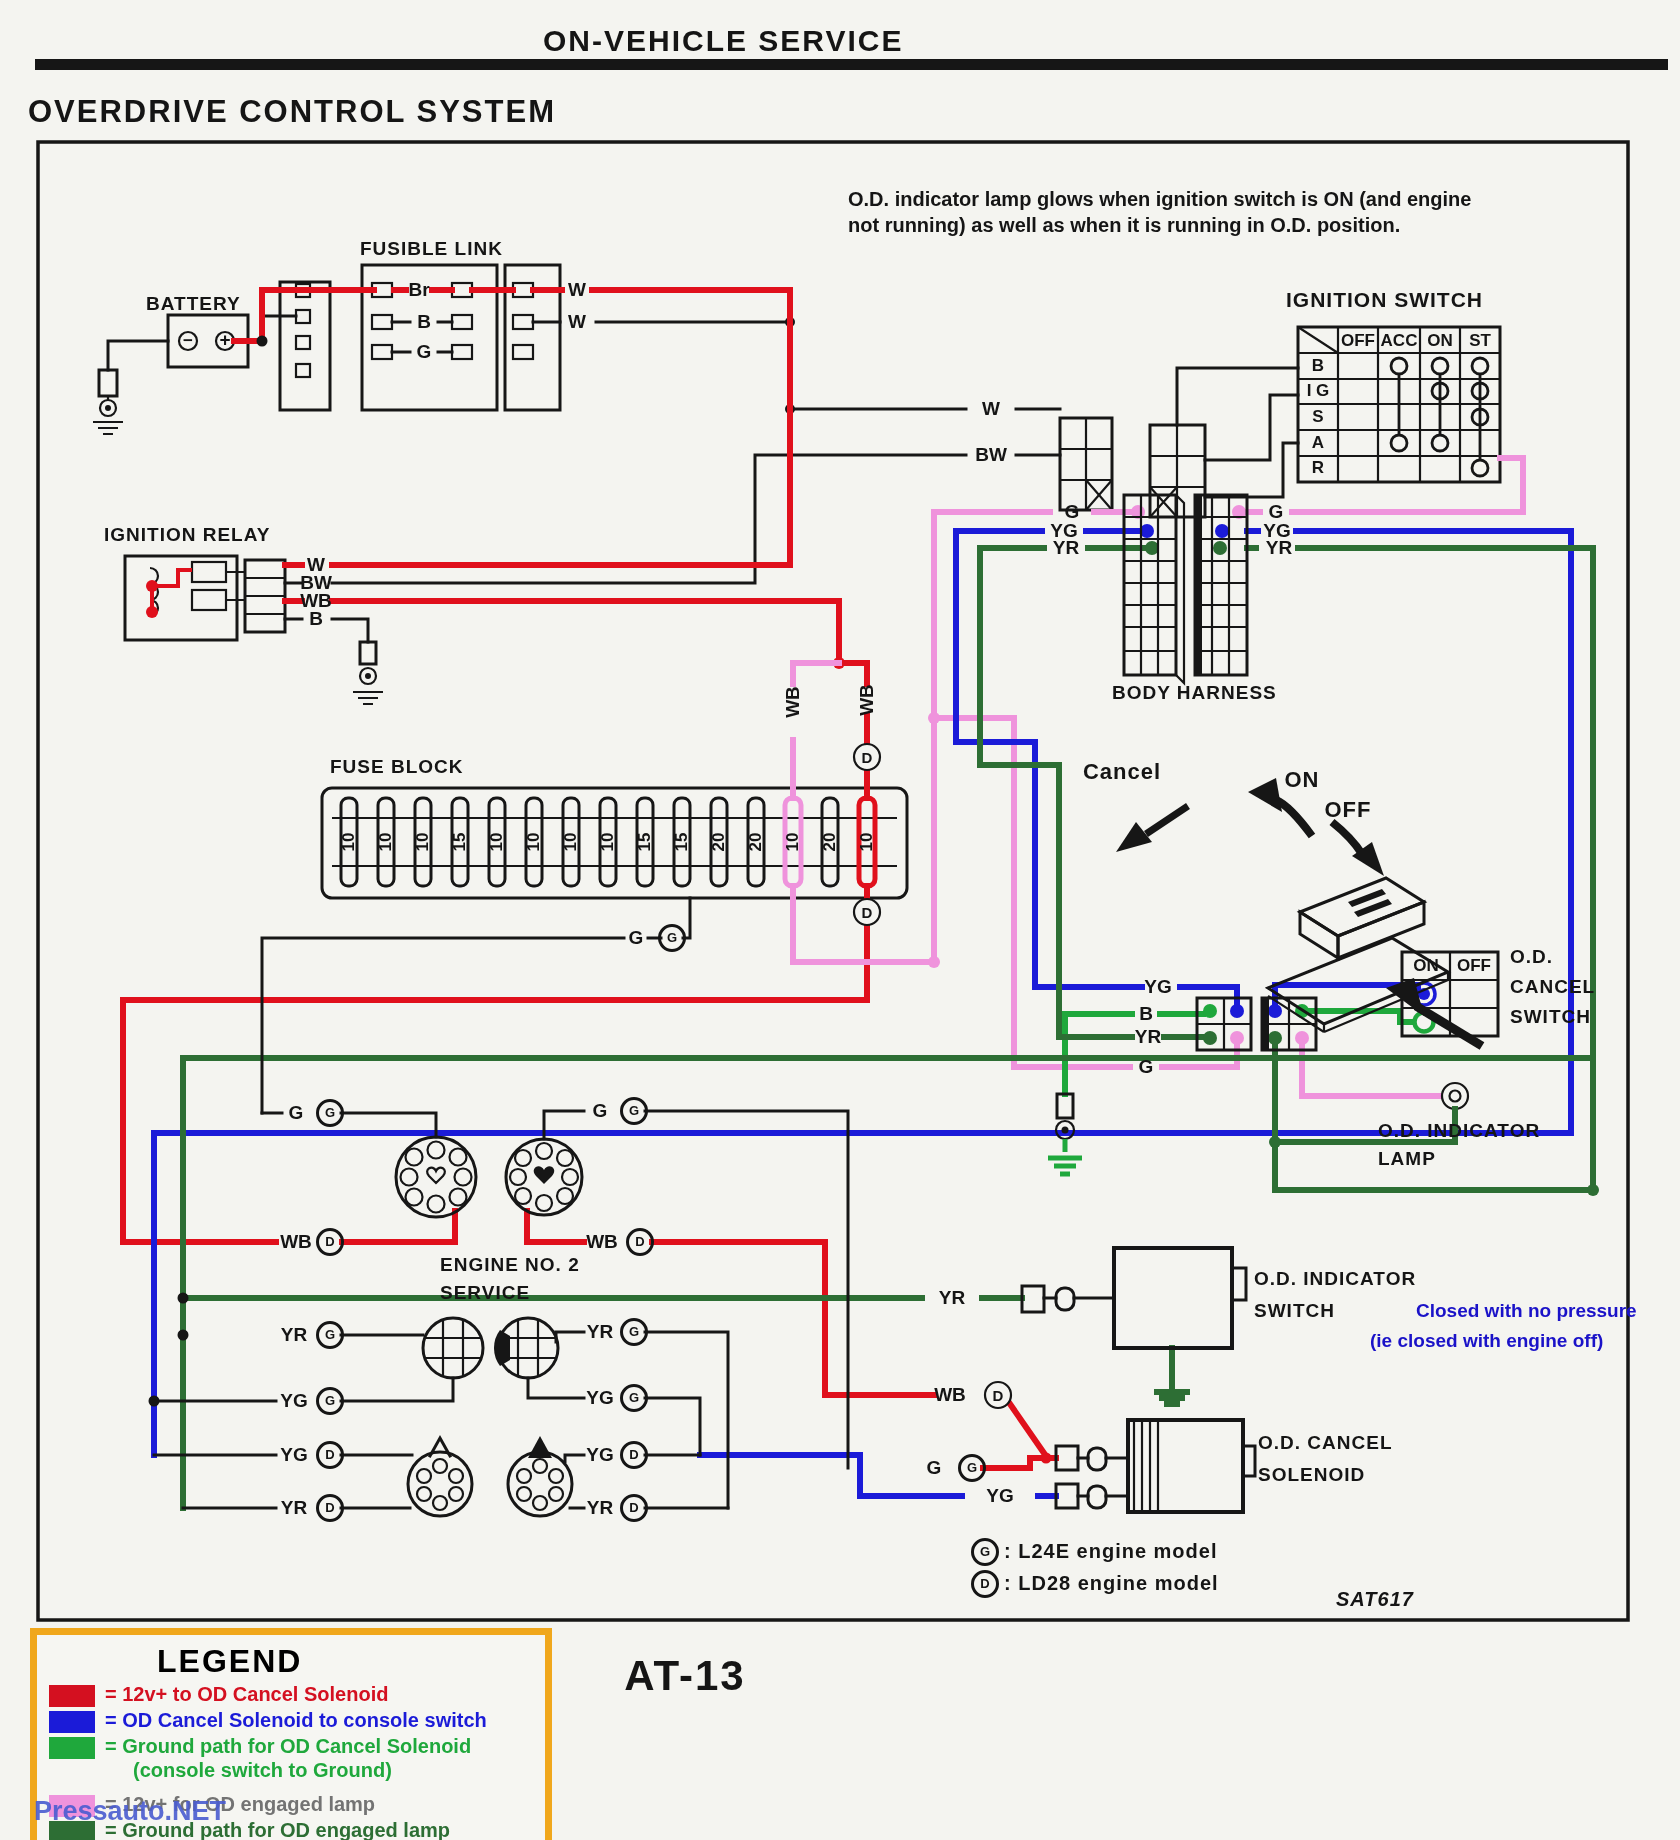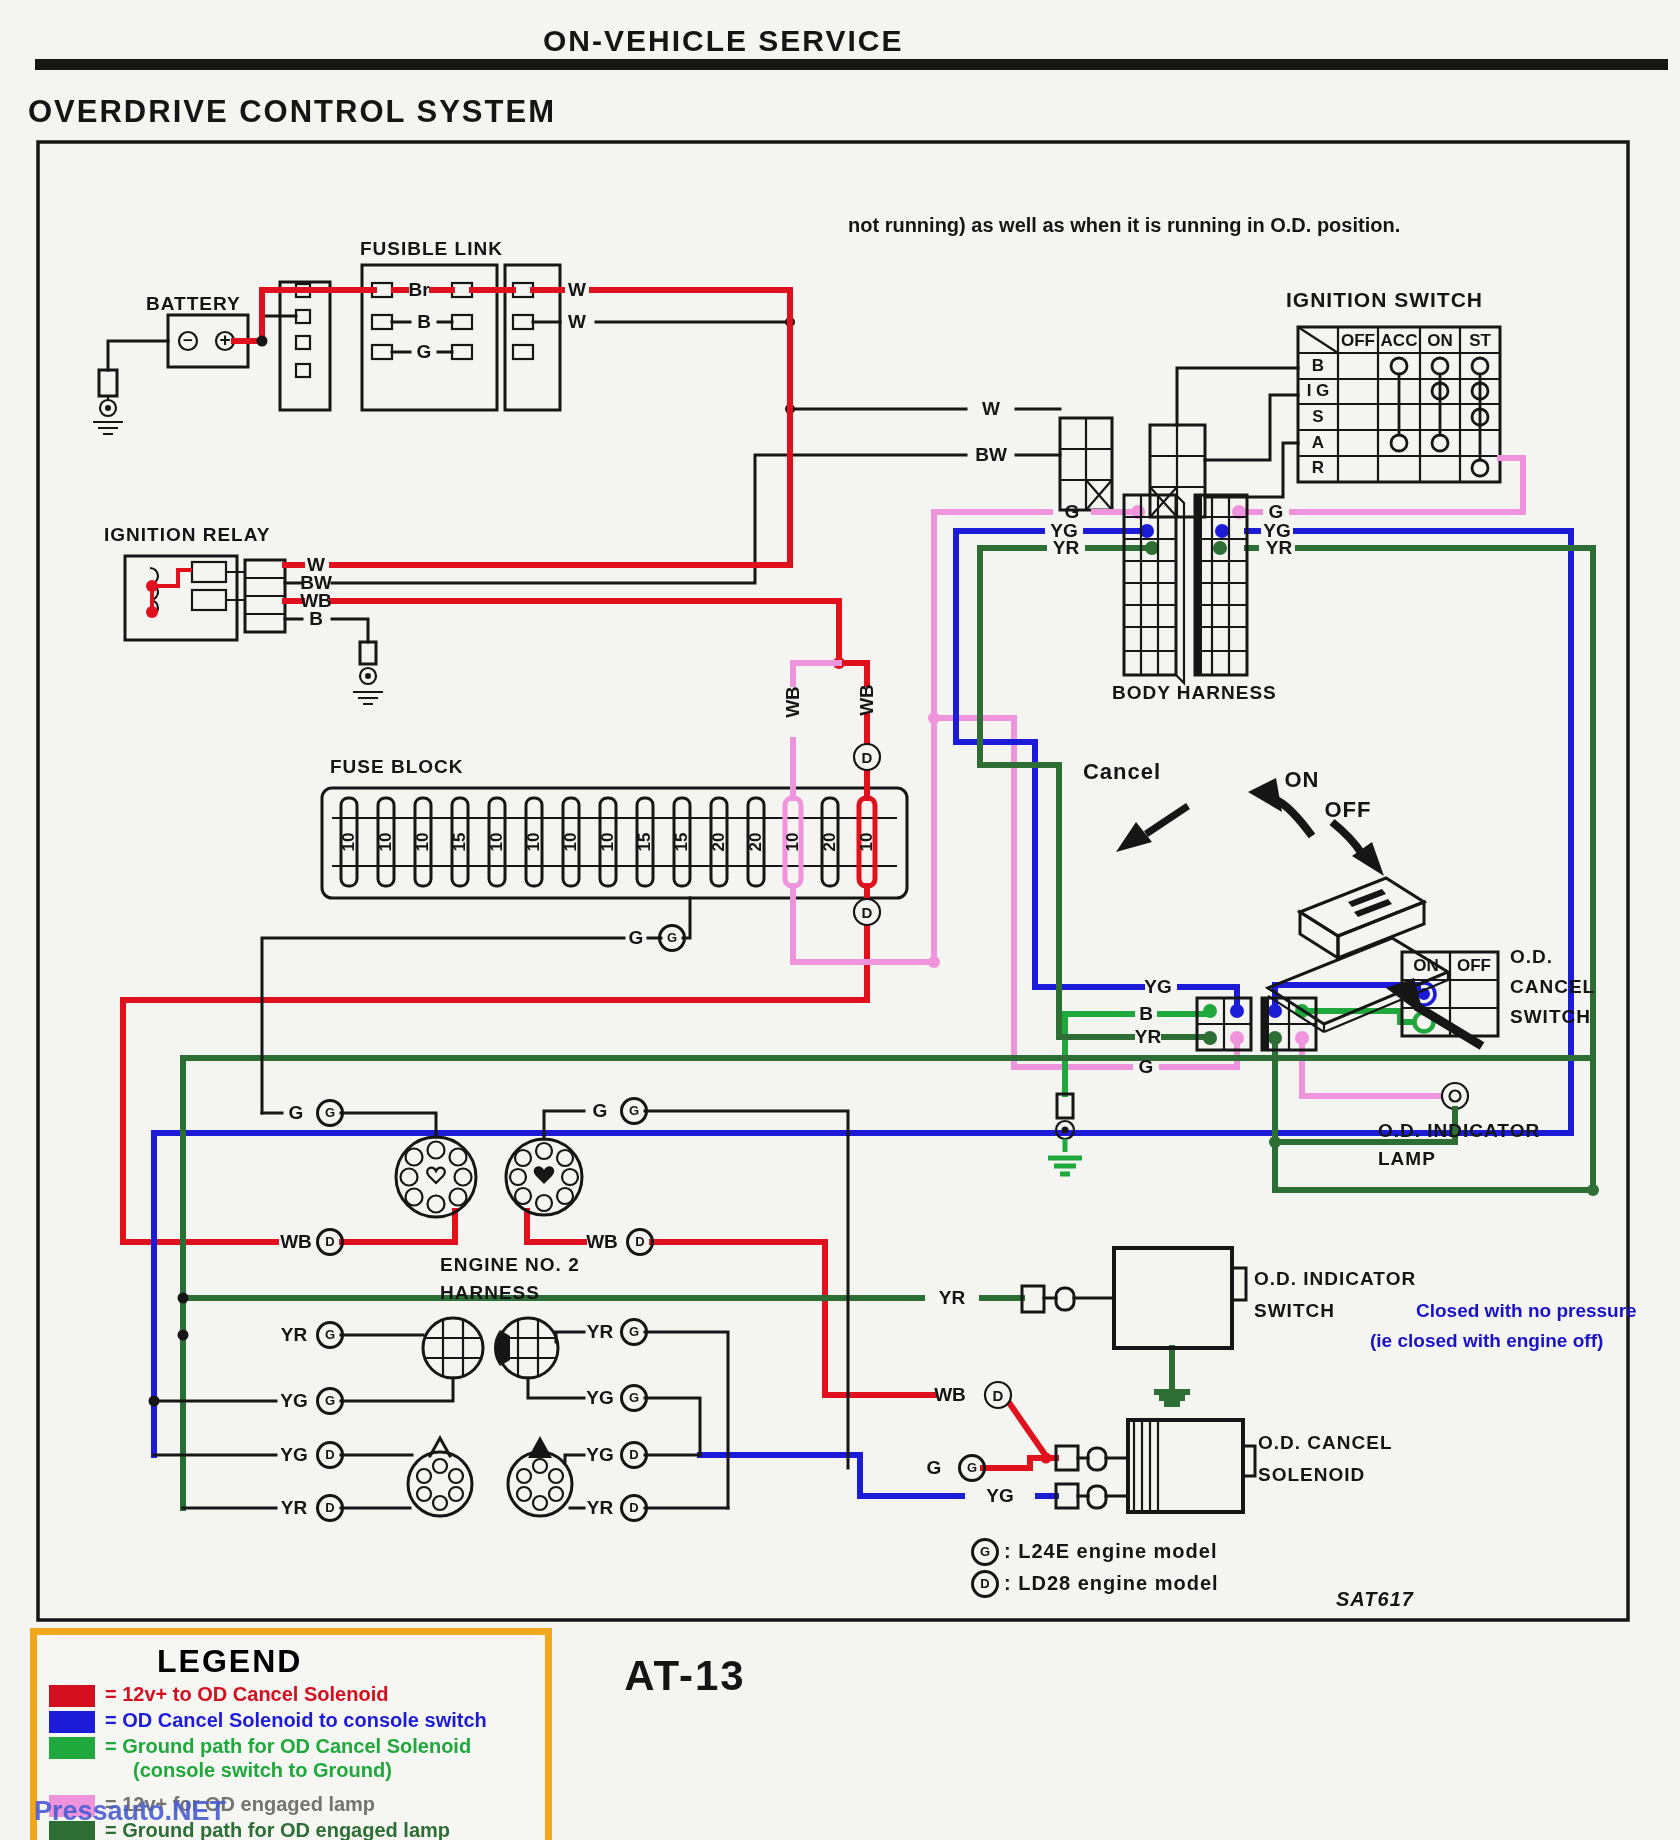--- a/index.html
+++ b/index.html
@@ -383,20 +383,21 @@
       <path class="k" d="M1078,1458 H1088 M1106,1458 H1128"></path>
       <rect x="1056" y="1484" width="22" height="24" class="k"></rect>
       <rect x="1088" y="1486" width="18" height="22" rx="8" class="k"></rect>
       <path class="k" d="M1078,1496 H1088 M1106,1496 H1128"></path>
     </g>
   </svg>
 
   <div class="TL" style="left:543px;top:24px;font-size:30px;letter-spacing:2px">ON-VEHICLE SERVICE</div>
   <div class="TL" style="left:28px;top:94px;font-size:31px;letter-spacing:2px">OVERDRIVE CONTROL SYSTEM</div>
 
+  <div class="note" style="left:848px;top:188px">O.D. indicator lamp glows when ignition switch is ON (and engine</div>
   <div class="note" style="left:848px;top:214px">not running) as well as when it is running in O.D. position.</div>
 
   <div class="TL" style="left:146px;top:293px">BATTERY</div>
   <div class="L" style="left:188px;top:341px;font-size:17px">−</div>
   <div class="L" style="left:225px;top:340px;font-size:19px">+</div>
   <div class="TL" style="left:360px;top:238px">FUSIBLE LINK</div>
   <div class="TL" style="left:104px;top:524px">IGNITION RELAY</div>
   <div class="TL" style="left:1286px;top:288px;font-size:21px">IGNITION SWITCH</div>
   <div class="TL" style="left:330px;top:756px">FUSE BLOCK</div>
   <div class="TL" style="left:1112px;top:682px">BODY HARNESS</div>
@@ -489,21 +490,21 @@
   <span class="circ" style="left:634px;top:1398px">G</span>
   <div class="L" style="left:294px;top:1455px">YG</div>
   <span class="circ" style="left:330px;top:1455px">D</span>
   <div class="L" style="left:600px;top:1455px">YG</div>
   <span class="circ" style="left:634px;top:1455px">D</span>
   <div class="L" style="left:294px;top:1508px">YR</div>
   <span class="circ" style="left:330px;top:1508px">D</span>
   <div class="L" style="left:600px;top:1508px">YR</div>
   <span class="circ" style="left:634px;top:1508px">D</span>
   <div class="TL" style="left:440px;top:1254px">ENGINE NO. 2</div>
-  <div class="TL" style="left:440px;top:1282px">HARNESS</div>
+  <div class="TL" style="left:440px;top:1282px">SERVICE</div>
 
   <div class="L" style="left:952px;top:1298px">YR</div>
   <div class="TL" style="left:1254px;top:1268px">O.D. INDICATOR</div>
   <div class="TL" style="left:1254px;top:1300px">SWITCH</div>
   <div class="bluenote" style="left:1416px;top:1300px;color:var(--noteblue)">Closed with no pressure</div>
   <div class="bluenote" style="left:1370px;top:1330px;color:var(--noteblue)">(ie closed with engine off)</div>
   <div class="L" style="left:950px;top:1395px">WB</div>
   <div class="L" style="left:998px;top:1395px;font-size:15px">D</div>
   <div class="L" style="left:934px;top:1468px">G</div>
   <span class="circ" style="left:972px;top:1468px">G</span>

